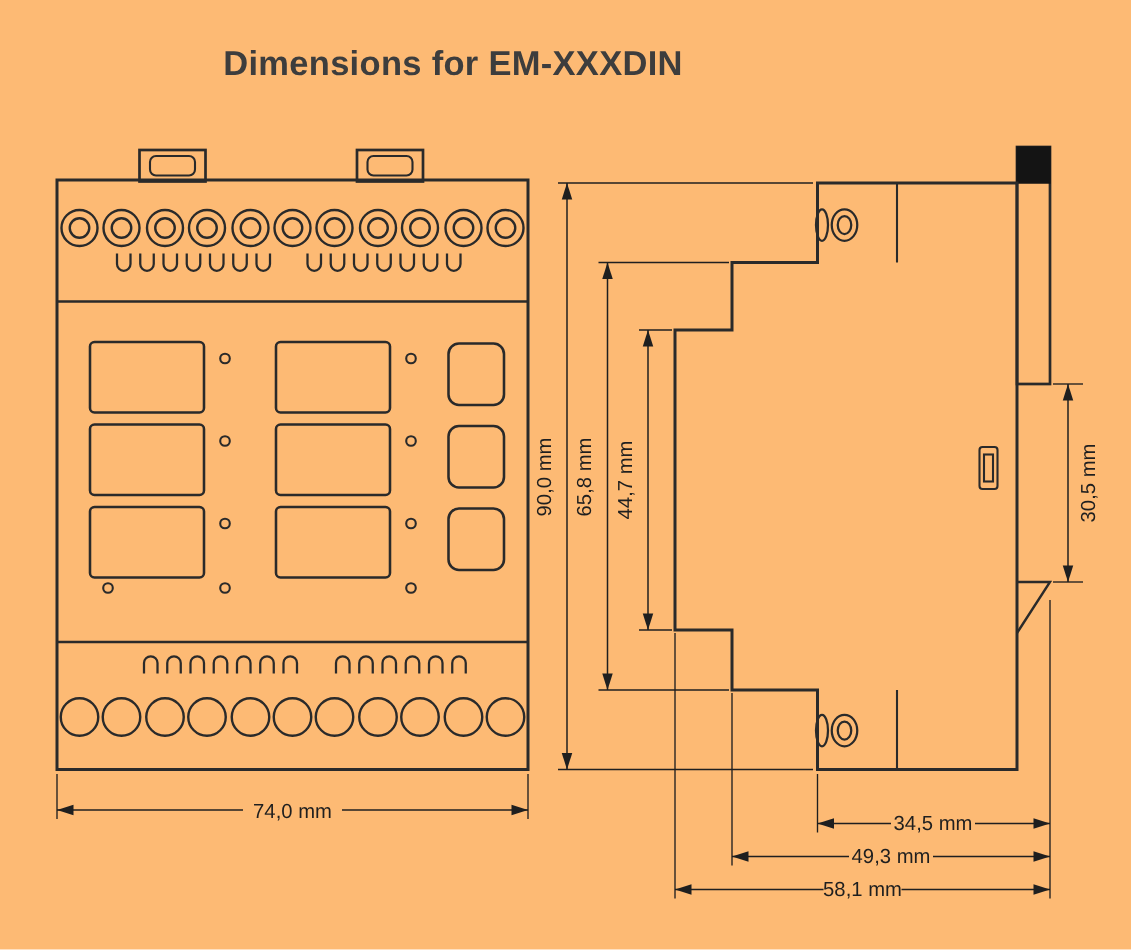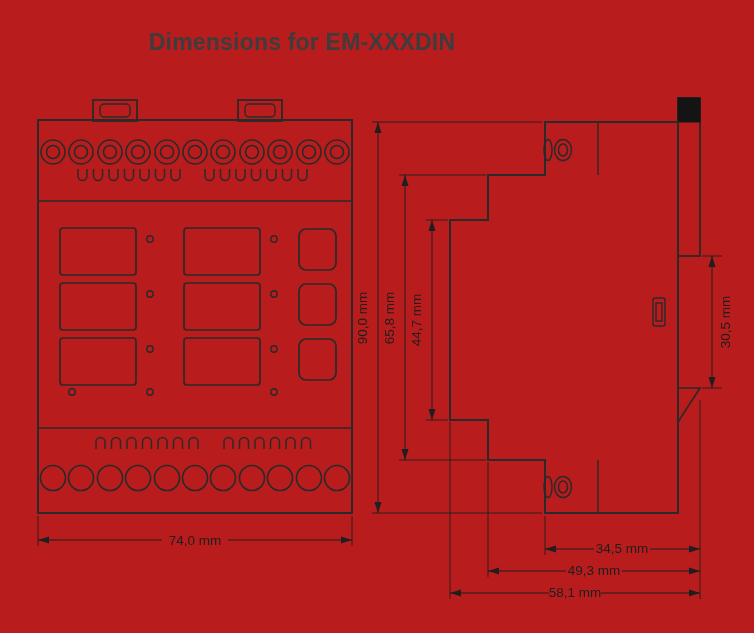--- a/index.html
+++ b/index.html
@@ -1,17 +1,17 @@
 <!DOCTYPE html>
 <html><head>
 <meta charset="utf-8">
 <style>
   html,body{margin:0;padding:0;background:#ffffff;}
   .canvas{
-    width:754px;height:633px;background:#b91c1c;position:relative;overflow:hidden;
+    width:754px;height:633px;background:#fdba74;position:relative;overflow:hidden;
     font-family:"Liberation Sans", sans-serif;
   }
   svg{display:block;}
   .title-text{font-family:"Liberation Sans", sans-serif;font-size:23px;font-weight:bold;fill:#3d3d3d;letter-spacing:0.2px;}
   .dim-label{font-family:"Liberation Sans", sans-serif;font-size:13.5px;fill:#1f1f1f;}
   .outline{stroke:#2a2a2a;fill:none;}
   .dimline{stroke:#1f1f1f;stroke-width:1;fill:none;}
   .extline{stroke:#1f1f1f;stroke-width:0.9;fill:none;}
 </style>
 </head>

